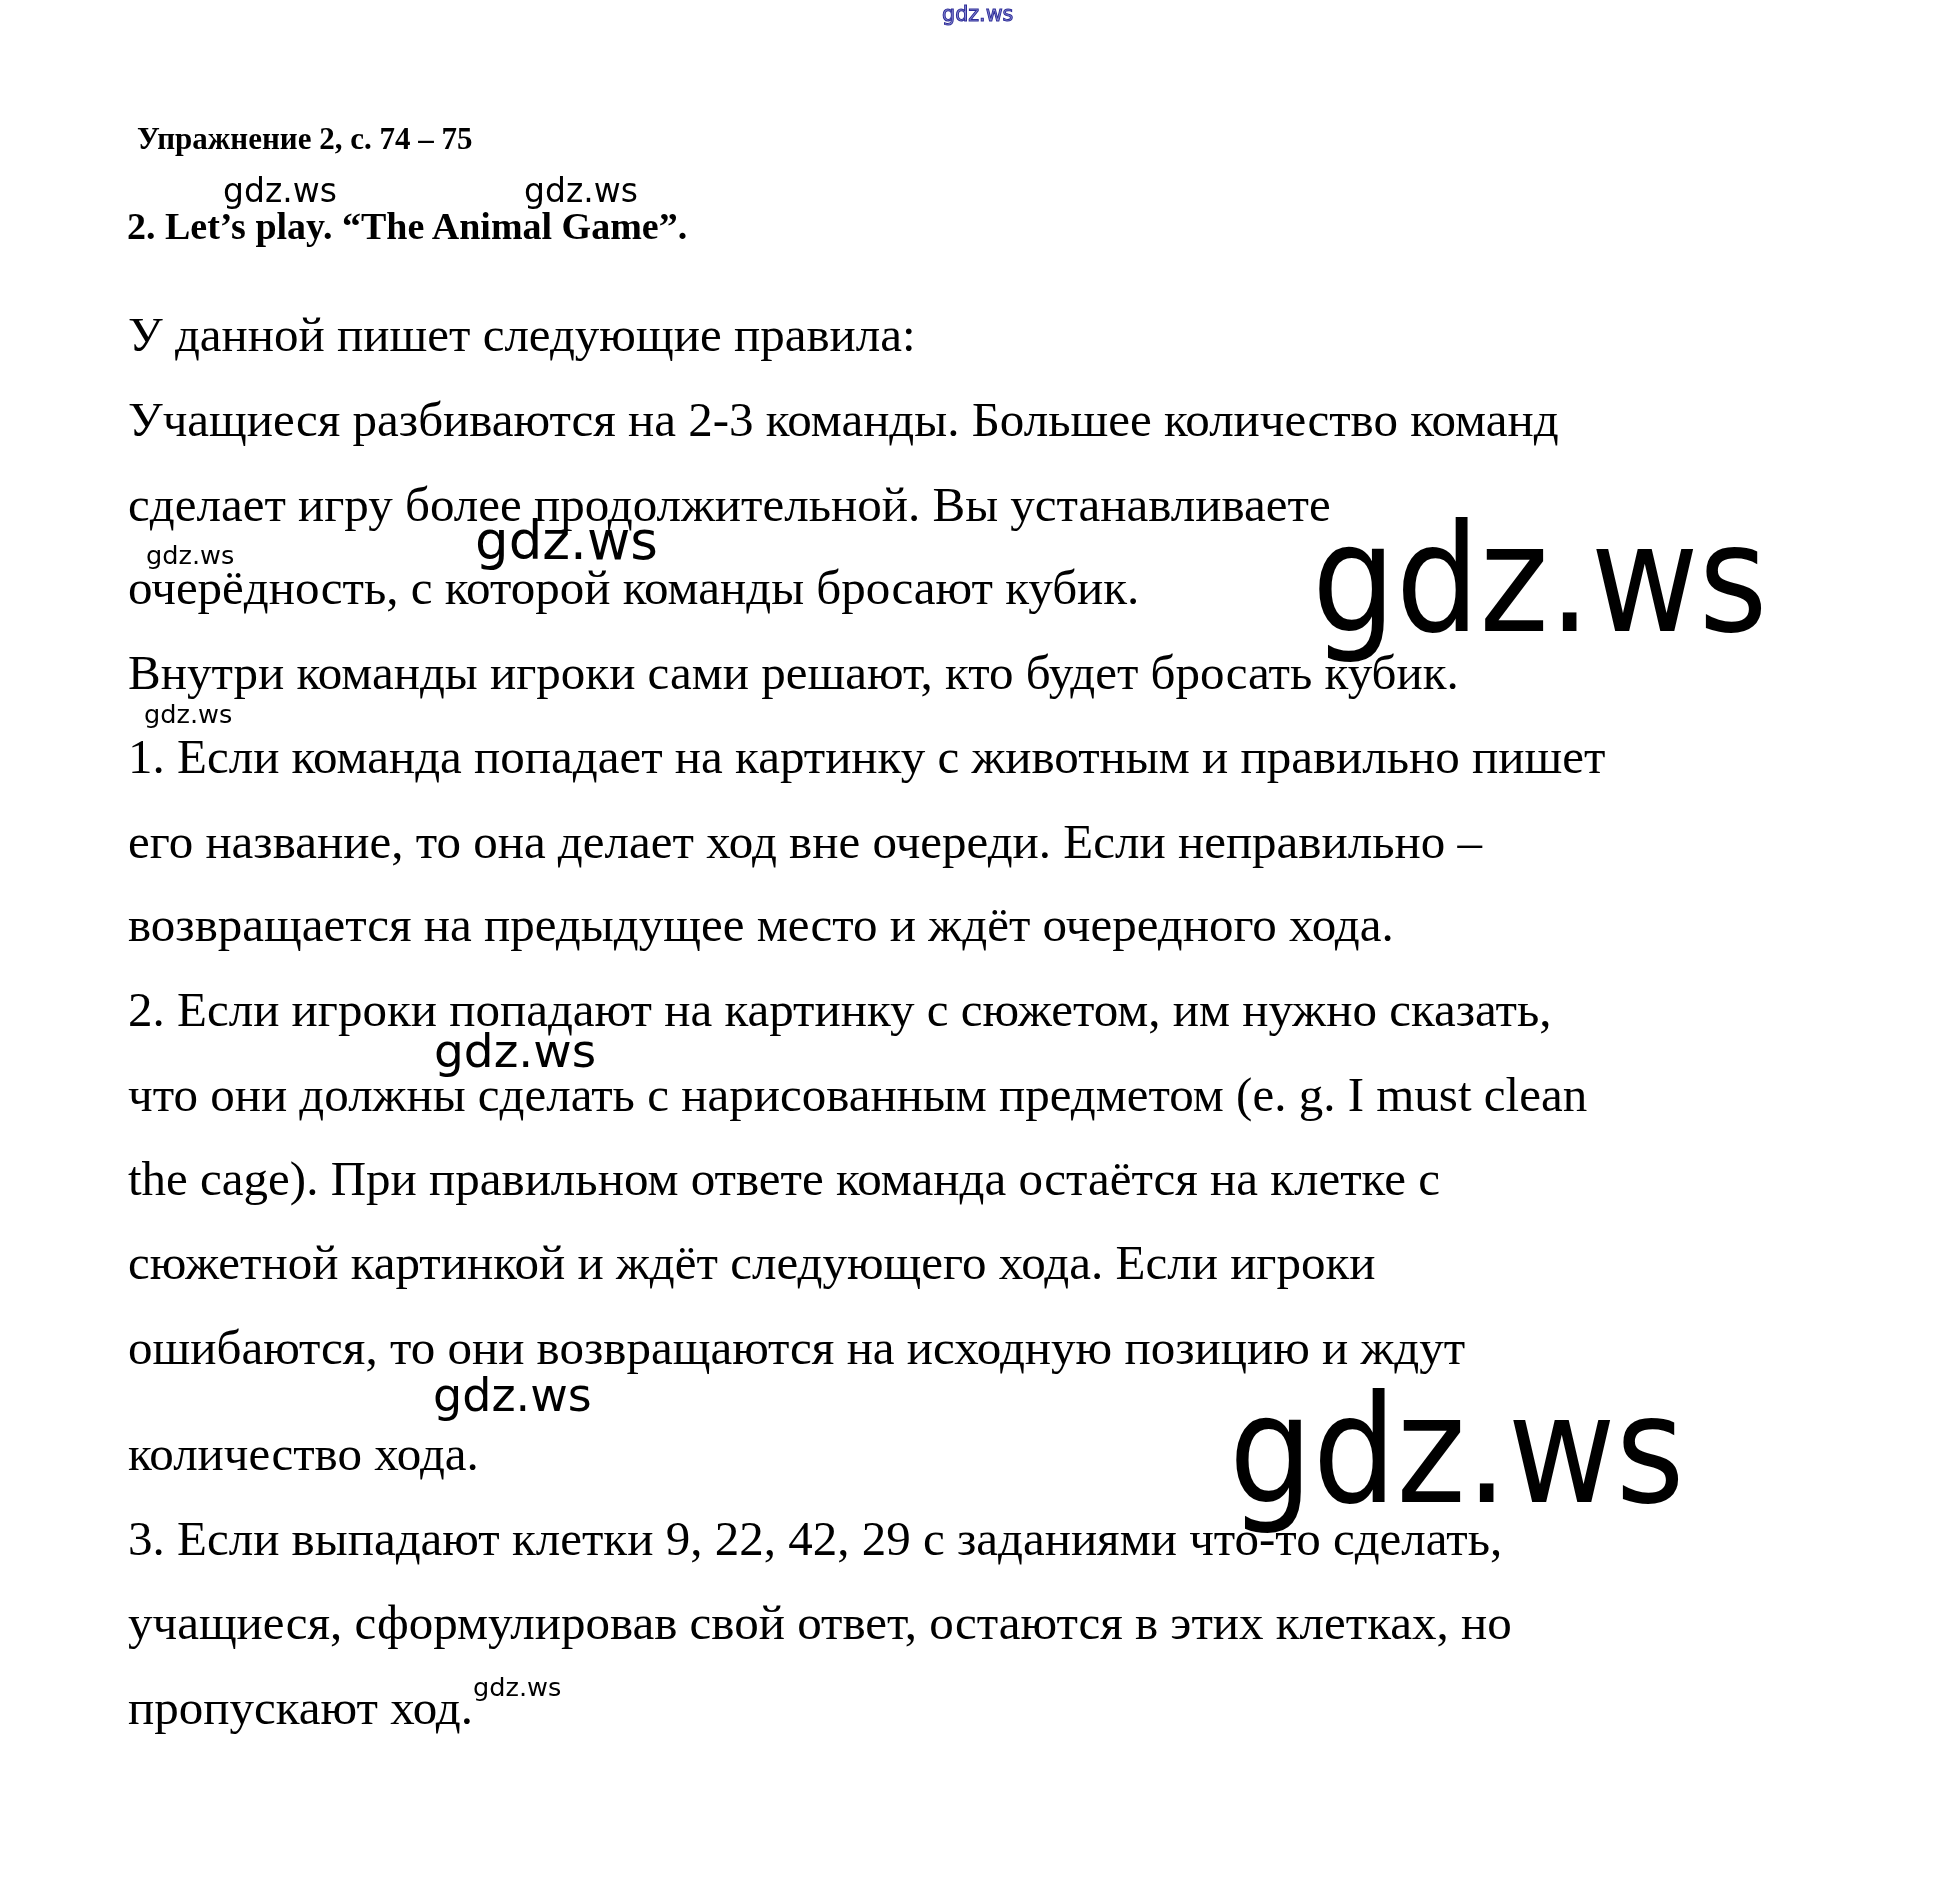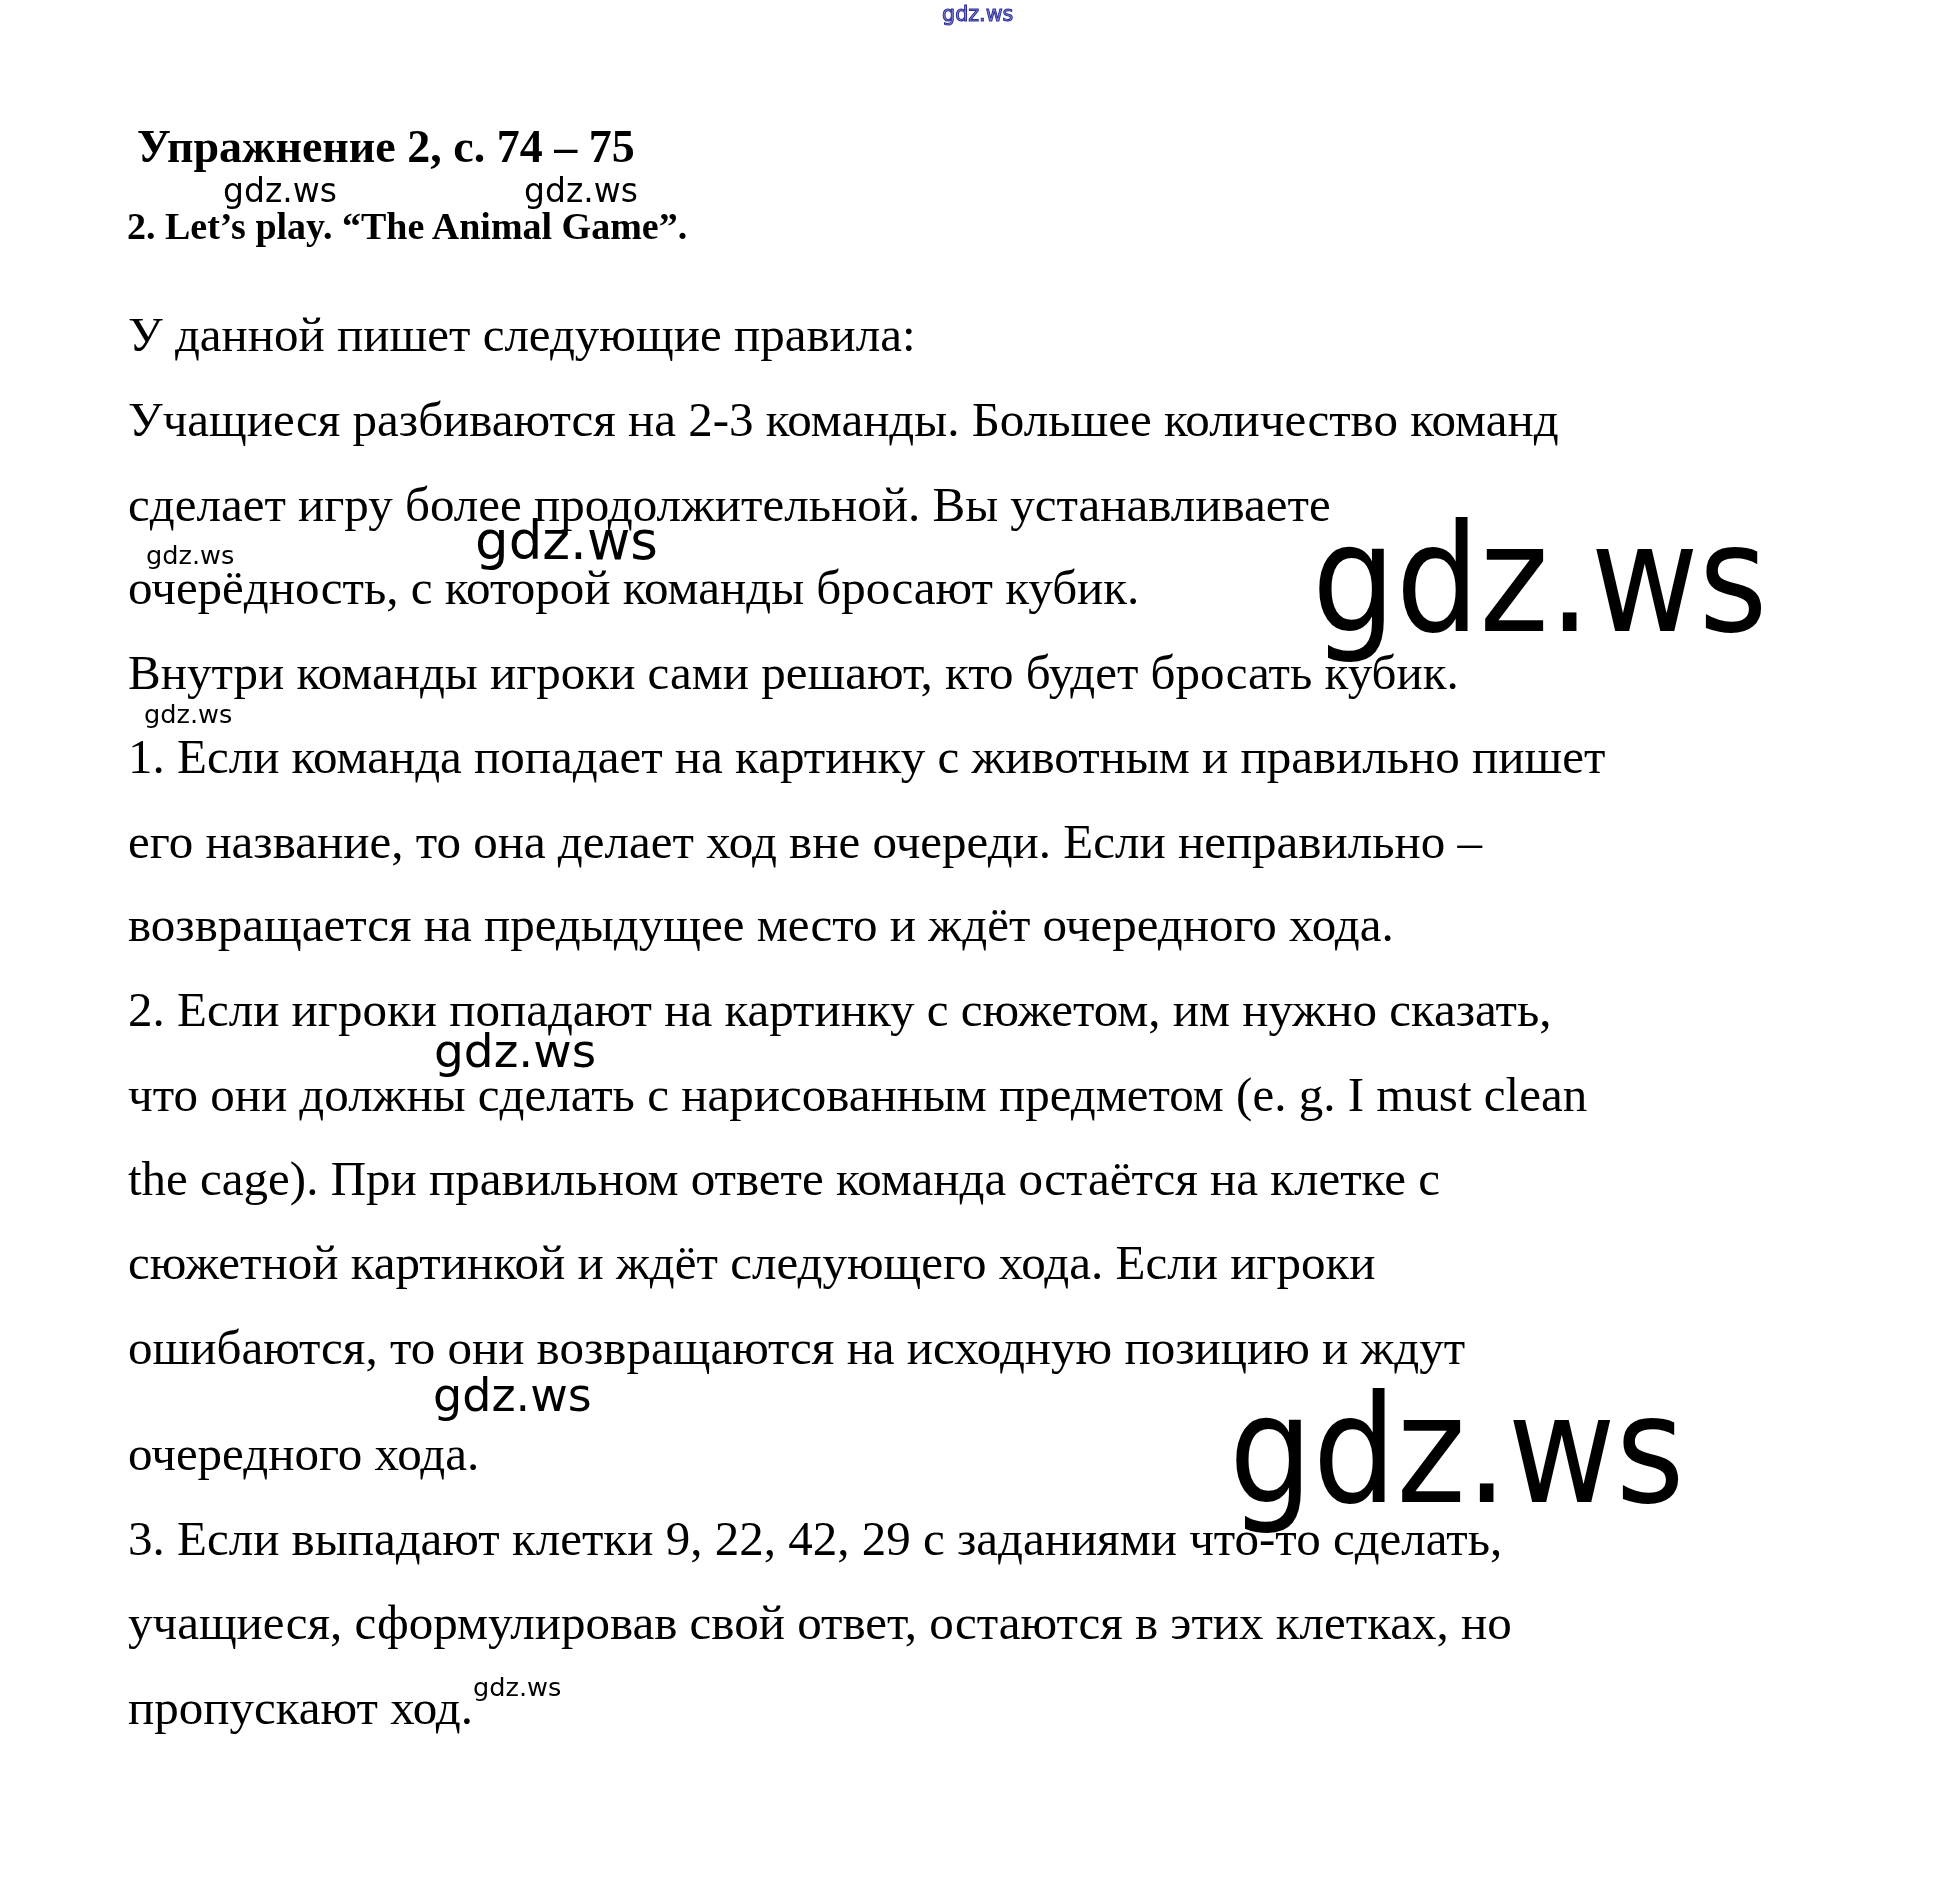--- a/index.html
+++ b/index.html
@@ -8,21 +8,21 @@
     width: 1905px;
     height: 1889px;
     background: #ffffff;
     color: #000000;
     font-family: "Liberation Serif", serif;
     overflow: hidden;
   }
   .title {
     position: absolute;
     left: 137px; top: 122px;
-    font-size: 46px;
+    font-size: 31px;
     font-weight: bold;
     white-space: nowrap;
     line-height: 1.1;
   }
   .subtitle {
     position: absolute;
     left: 127px; top: 206px;
     font-size: 38px;
     font-weight: bold;
     white-space: nowrap;
@@ -99,21 +99,21 @@
   <div class="line" style="top:479px">сделает игру более продолжительной. Вы устанавливаете</div>
   <div class="line" style="top:647px">Внутри команды игроки сами решают, кто будет бросать кубик.</div>
   <div class="line" style="top:731px">1. Если команда попадает на картинку с животным и правильно пишет</div>
   <div class="line" style="top:816px">его название, то она делает ход вне очереди. Если неправильно –</div>
   <div class="line" style="top:899px">возвращается на предыдущее место и ждёт очередного хода.</div>
   <div class="line" style="top:984px">2. Если игроки попадают на картинку с сюжетом, им нужно сказать,</div>
   <div class="line" style="top:1069px">что они должны сделать с нарисованным предметом (e. g. I must clean</div>
   <div class="line" style="top:1153px">the cage). При правильном ответе команда остаётся на клетке с</div>
   <div class="line" style="top:1322px">ошибаются, то они возвращаются на исходную позицию и ждут</div>
   <div class="line" style="top:1237px">сюжетной картинкой и ждёт следующего хода. Если игроки</div>
-  <div class="line" style="top:1428px">очередного хода.</div>
+  <div class="line" style="top:1428px">количество хода.</div>
   <div class="line" style="top:1513px">3. Если выпадают клетки 9, 22, 42, 29 с заданиями что-то сделать,</div>
   <div class="line" style="top:1597px">учащиеся, сформулировав свой ответ, остаются в этих клетках, но</div>
   <div class="line" style="top:1682px">
     <span>пропускают ход.</span><span class="wm-sup">gdz.ws</span>
   </div>
 
 </div>
 
 
 </body></html>

